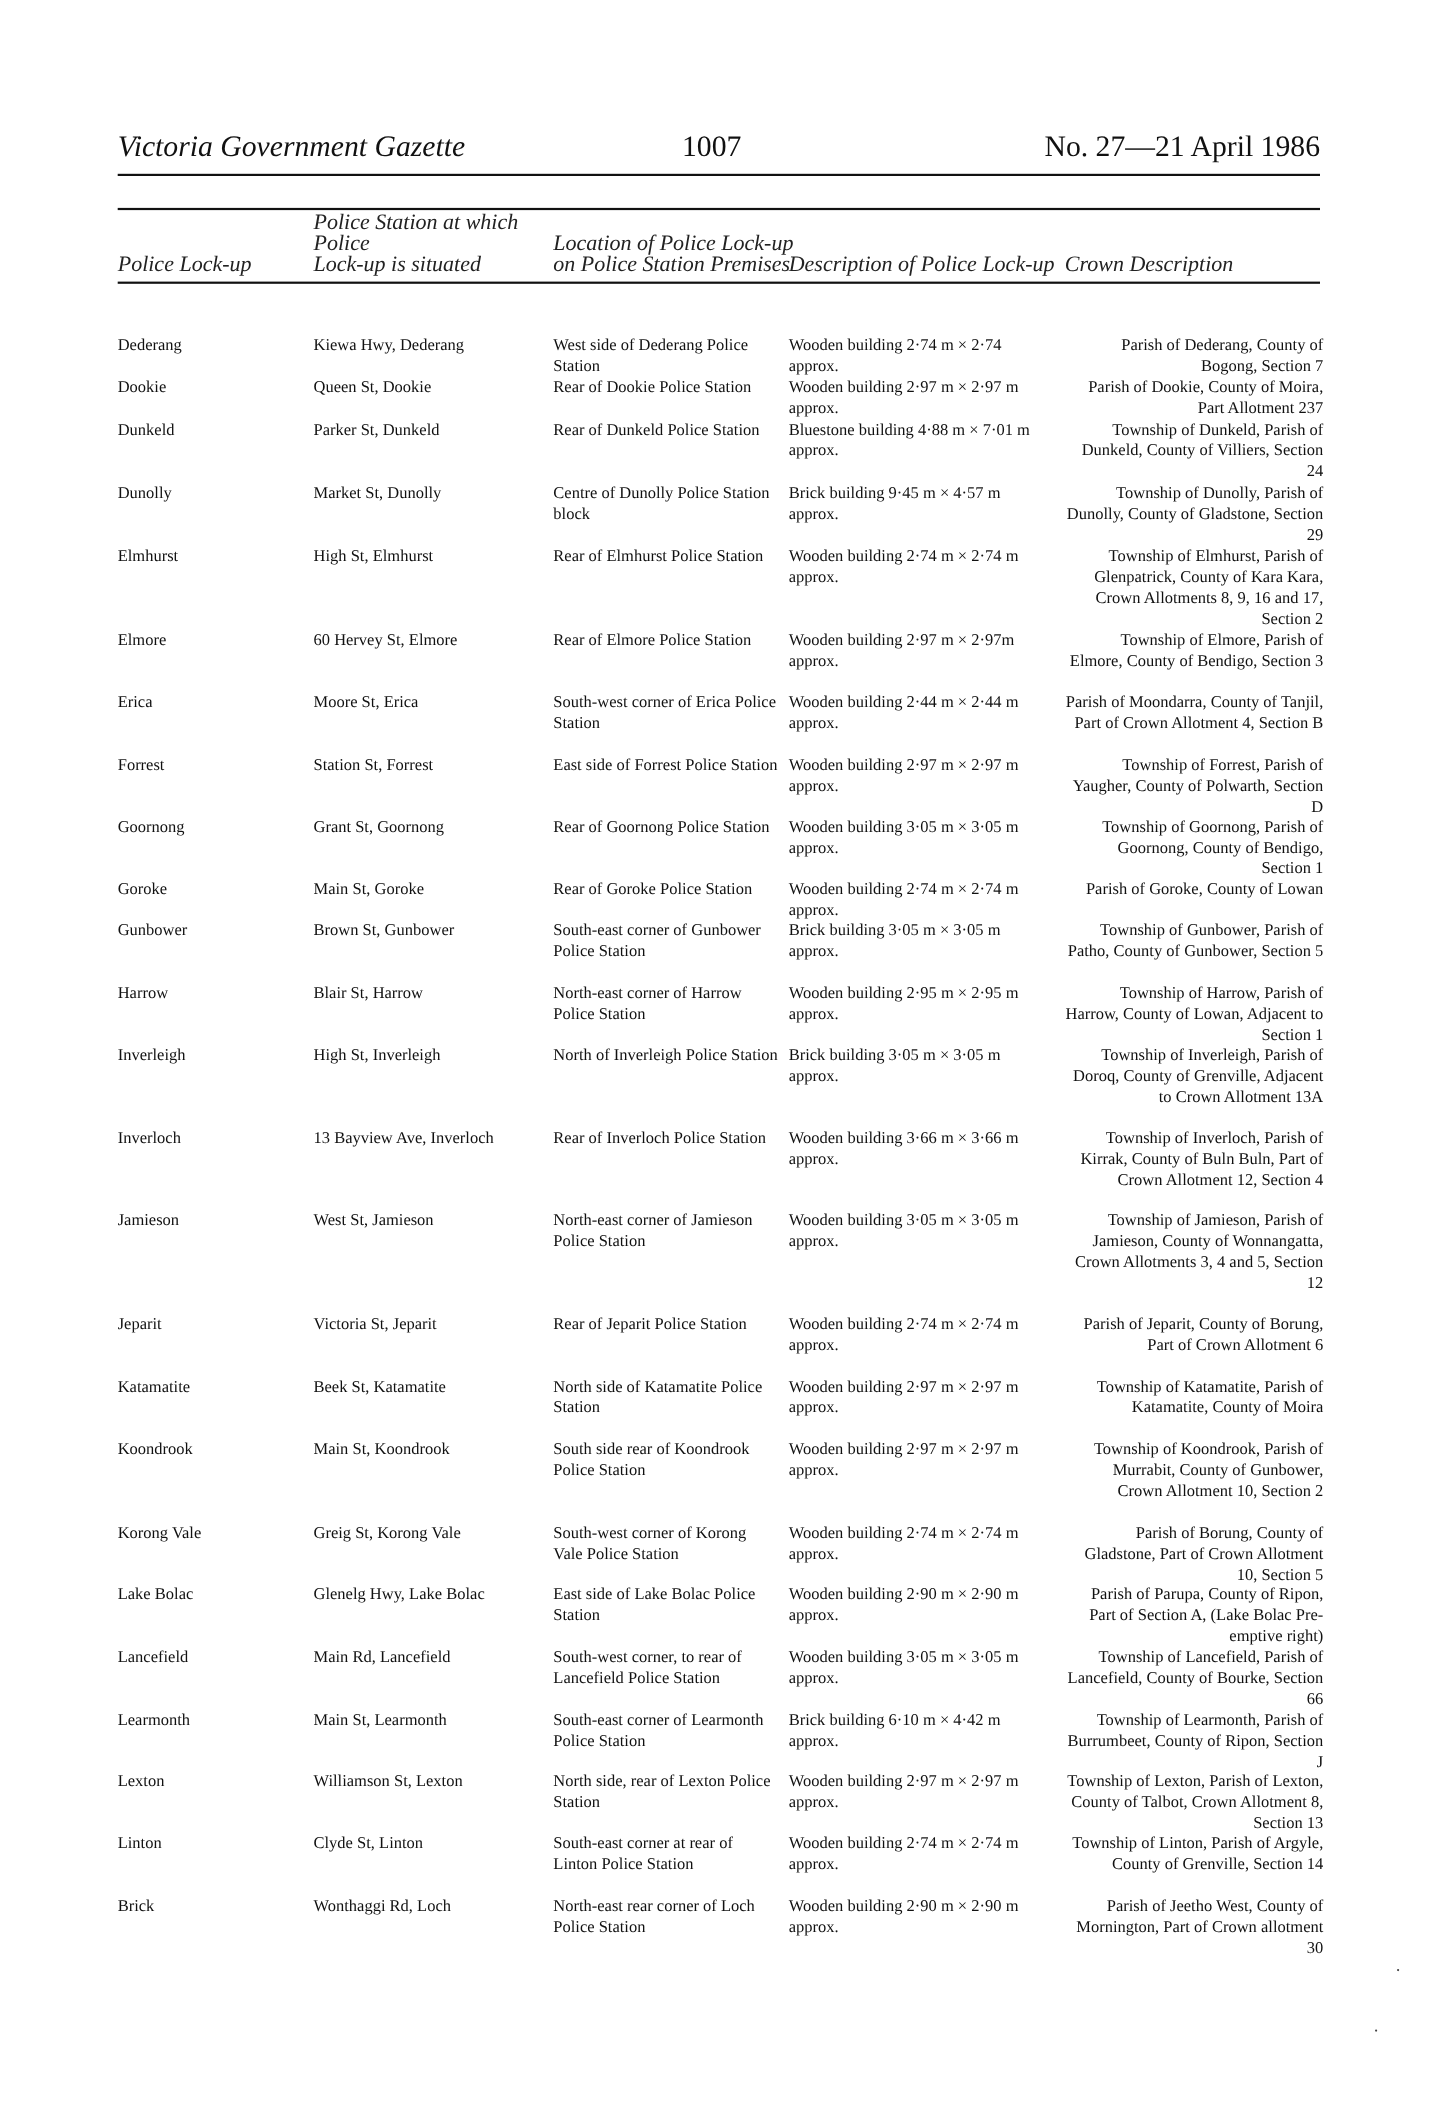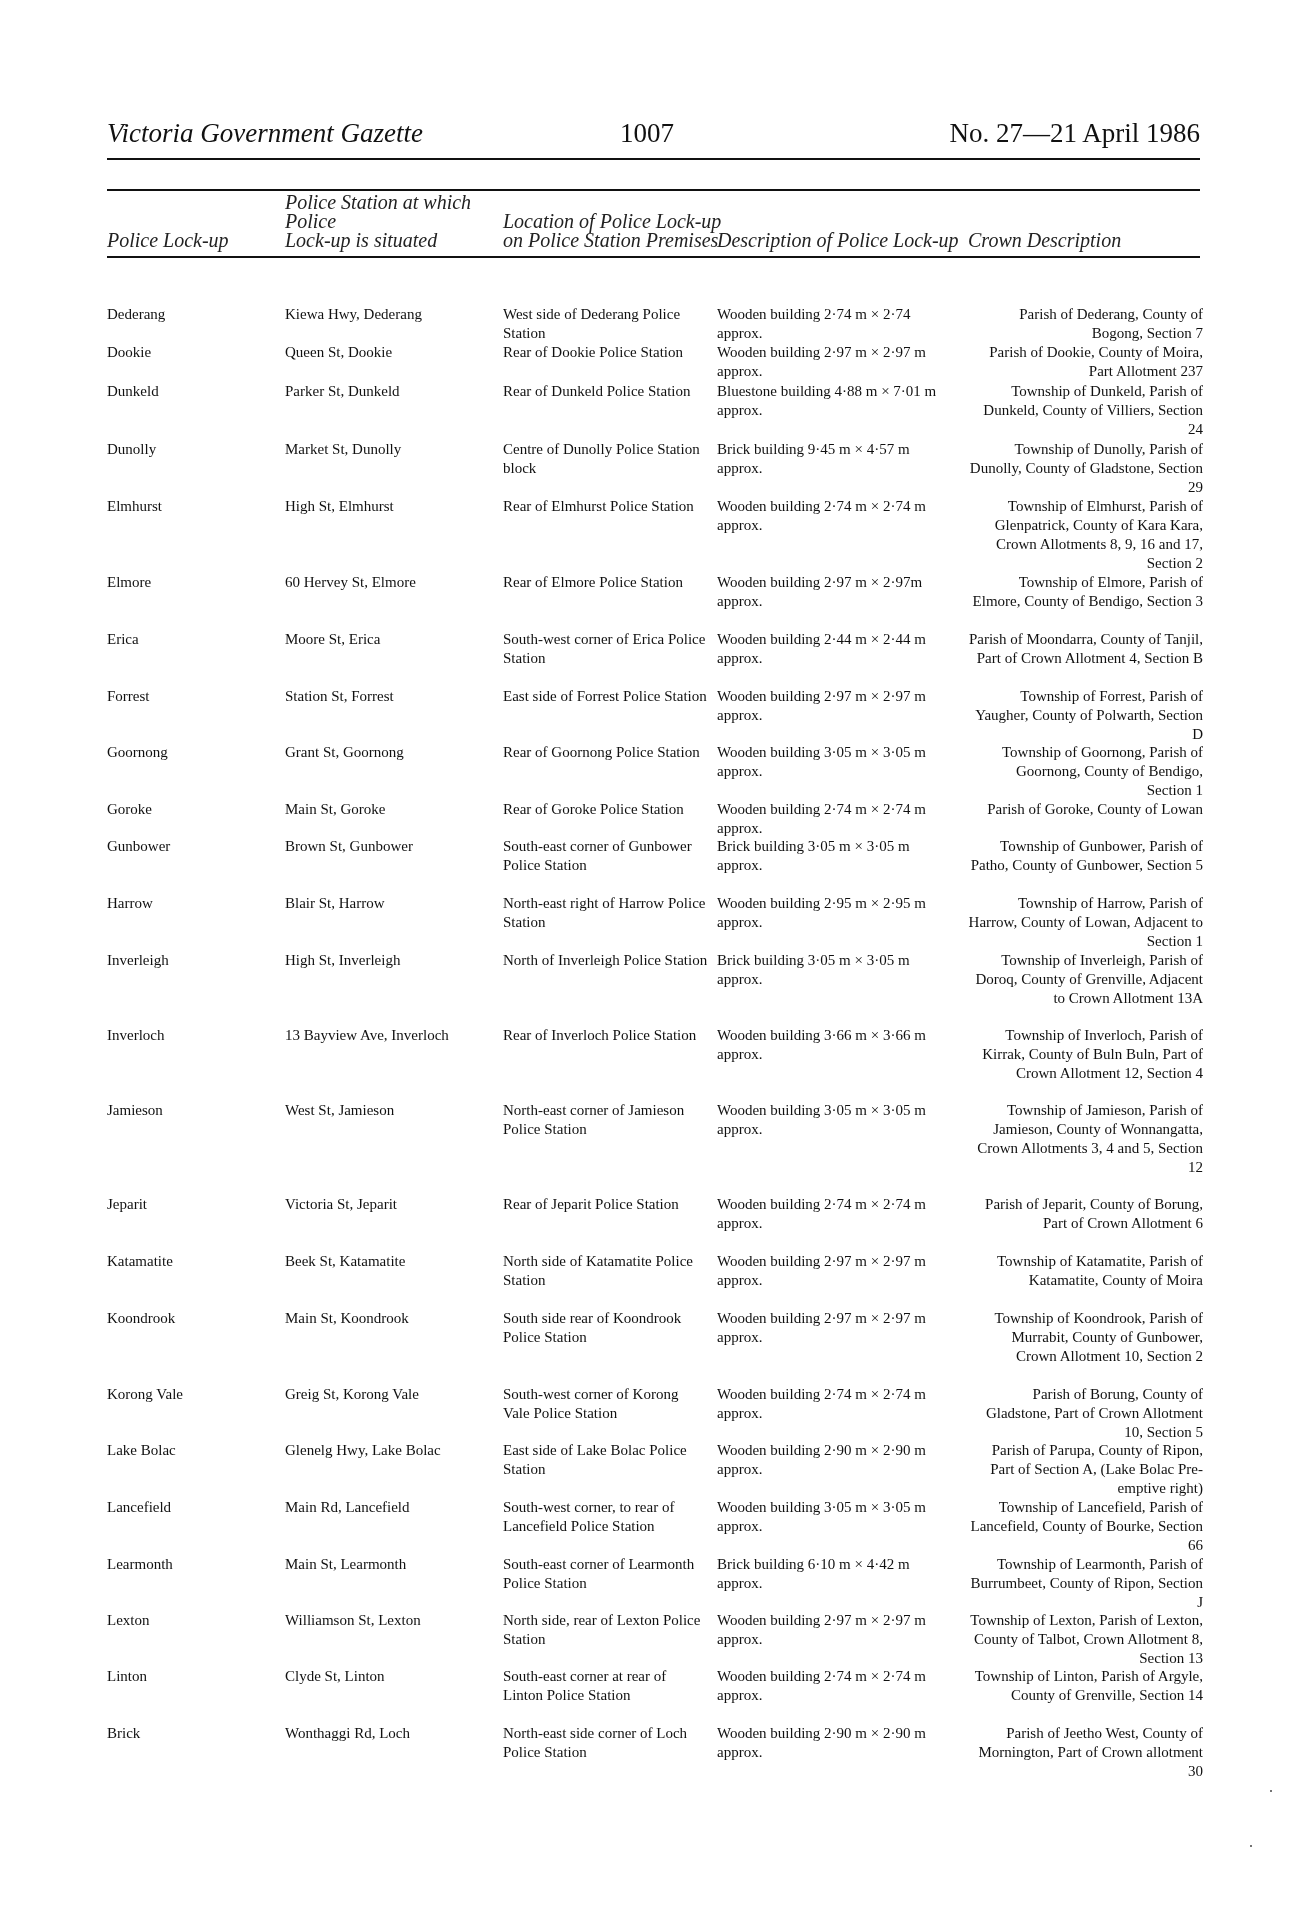--- a/index.html
+++ b/index.html
@@ -118,21 +118,21 @@
     <div class="row" style="top: 837px;">
       <div class="cell c1">Gunbower</div>
       <div class="cell c2">Brown St, Gunbower</div>
       <div class="cell c3">South-east corner of Gunbower Police Station</div>
       <div class="cell c4">Brick building 3·05 m × 3·05 m approx.</div>
       <div class="cell c5">Township of Gunbower, Parish of Patho, County of Gunbower, Section 5</div>
     </div>
     <div class="row" style="top: 894px;">
       <div class="cell c1">Harrow</div>
       <div class="cell c2">Blair St, Harrow</div>
-      <div class="cell c3">North-east right of Harrow Police Station</div>
+      <div class="cell c3">North-east corner of Harrow Police Station</div>
       <div class="cell c4">Wooden building 2·95 m × 2·95 m approx.</div>
       <div class="cell c5">Township of Harrow, Parish of Harrow, County of Lowan, Adjacent to Section 1</div>
     </div>
     <div class="row" style="top: 951px;">
       <div class="cell c1">Inverleigh</div>
       <div class="cell c2">High St, Inverleigh</div>
       <div class="cell c3">North of Inverleigh Police Station</div>
       <div class="cell c4">Brick building 3·05 m × 3·05 m approx.</div>
       <div class="cell c5">Township of Inverleigh, Parish of Doroq, County of Grenville, Adjacent to Crown Allotment 13A</div>
     </div>
@@ -209,20 +209,20 @@
     <div class="row" style="top: 1667px;">
       <div class="cell c1">Linton</div>
       <div class="cell c2">Clyde St, Linton</div>
       <div class="cell c3">South-east corner at rear of Linton Police Station</div>
       <div class="cell c4">Wooden building 2·74 m × 2·74 m approx.</div>
       <div class="cell c5">Township of Linton, Parish of Argyle, County of Grenville, Section 14</div>
     </div>
     <div class="row" style="top: 1724px;">
       <div class="cell c1">Brick</div>
       <div class="cell c2">Wonthaggi Rd, Loch</div>
-      <div class="cell c3">North-east side corner of Loch Police Station</div>
+      <div class="cell c3">North-east rear corner of Loch Police Station</div>
       <div class="cell c4">Wooden building 2·90 m × 2·90 m approx.</div>
       <div class="cell c5">Parish of Jeetho West, County of Mornington, Part of Crown allotment 30</div>
     </div>
   </div>
 
 <div class="speck" style="left:1270px;top:1790px;"></div>
 <div class="speck" style="left:1250px;top:1845px;"></div>
 
 </body></html>

